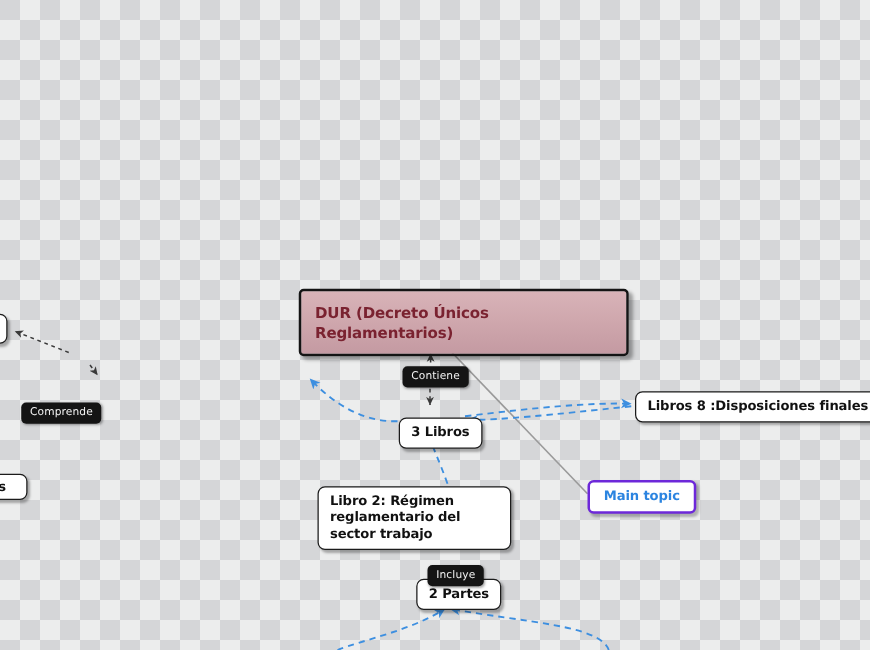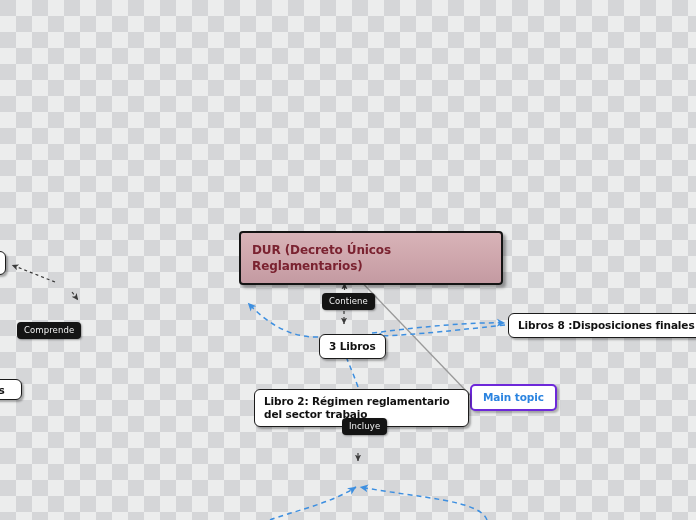--- a/index.html
+++ b/index.html
@@ -141,28 +141,31 @@
   </div>
 
   <div class="node" style="left:508px; top:313px;">
     <span>Libros 8 :Disposiciones finales</span>
   </div>
 
   <div class="node node-main-topic" style="left:470px; top:384px;">
     <span>Main topic</span>
   </div>
 
-  <div class="node wrap" style="left:254px; top:389px; width:215px;">
+  <div class="node wrap" style="left:254px; top:389px; width:155px;">
     <span>Libro 2: Régimen reglamentario del sector trabajo</span>
   </div>
 
+  <div class="node" style="left:333px; top:463px;">
+    <span>2 Partes</span>
+  </div>
 
   <div class="edge-label" style="left:17px; top:278px;margin-top:44px;">
     <span>Comprende</span>
   </div>
   <div class="edge-label" style="left:322px; top:293px;text-align:center;">
     <span>Contiene</span>
   </div>
-  <div class="edge-label" style="left:342px; top:418px;">
+  <div class="edge-label" style="left:342px; top:452px;">
     <span>Incluye</span>
   </div>
 
 </div>
 
 </body></html>

